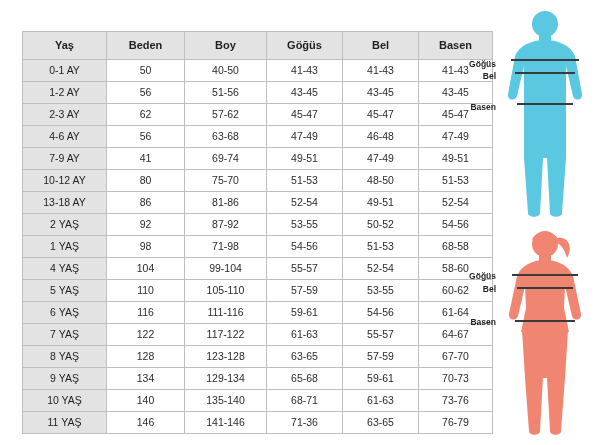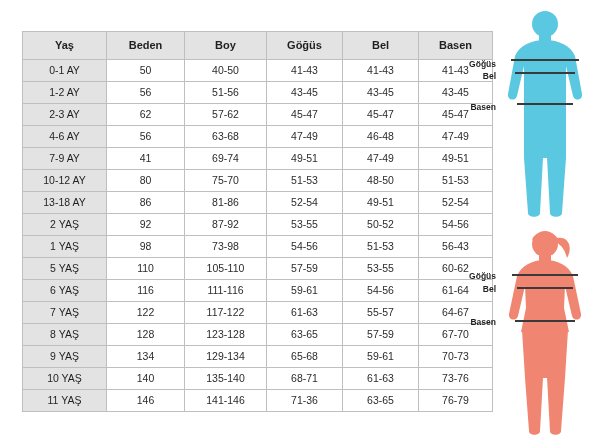--- a/index.html
+++ b/index.html
@@ -189,24 +189,32 @@
           <td>2 YAŞ</td>
           <td>92</td>
           <td>87-92</td>
           <td>53-55</td>
           <td>50-52</td>
           <td>54-56</td>
         </tr>
         <tr>
           <td>1 YAŞ</td>
           <td>98</td>
-          <td>73-98</td>
+          <td>71-98</td>
           <td>54-56</td>
           <td>51-53</td>
-          <td>56-43</td>
+          <td>68-58</td>
+        </tr>
+        <tr>
+          <td>4 YAŞ</td>
+          <td>104</td>
+          <td>99-104</td>
+          <td>55-57</td>
+          <td>52-54</td>
+          <td>58-60</td>
         </tr>
         <tr>
           <td>5 YAŞ</td>
           <td>110</td>
           <td>105-110</td>
           <td>57-59</td>
           <td>53-55</td>
           <td>60-62</td>
         </tr>
         <tr>

